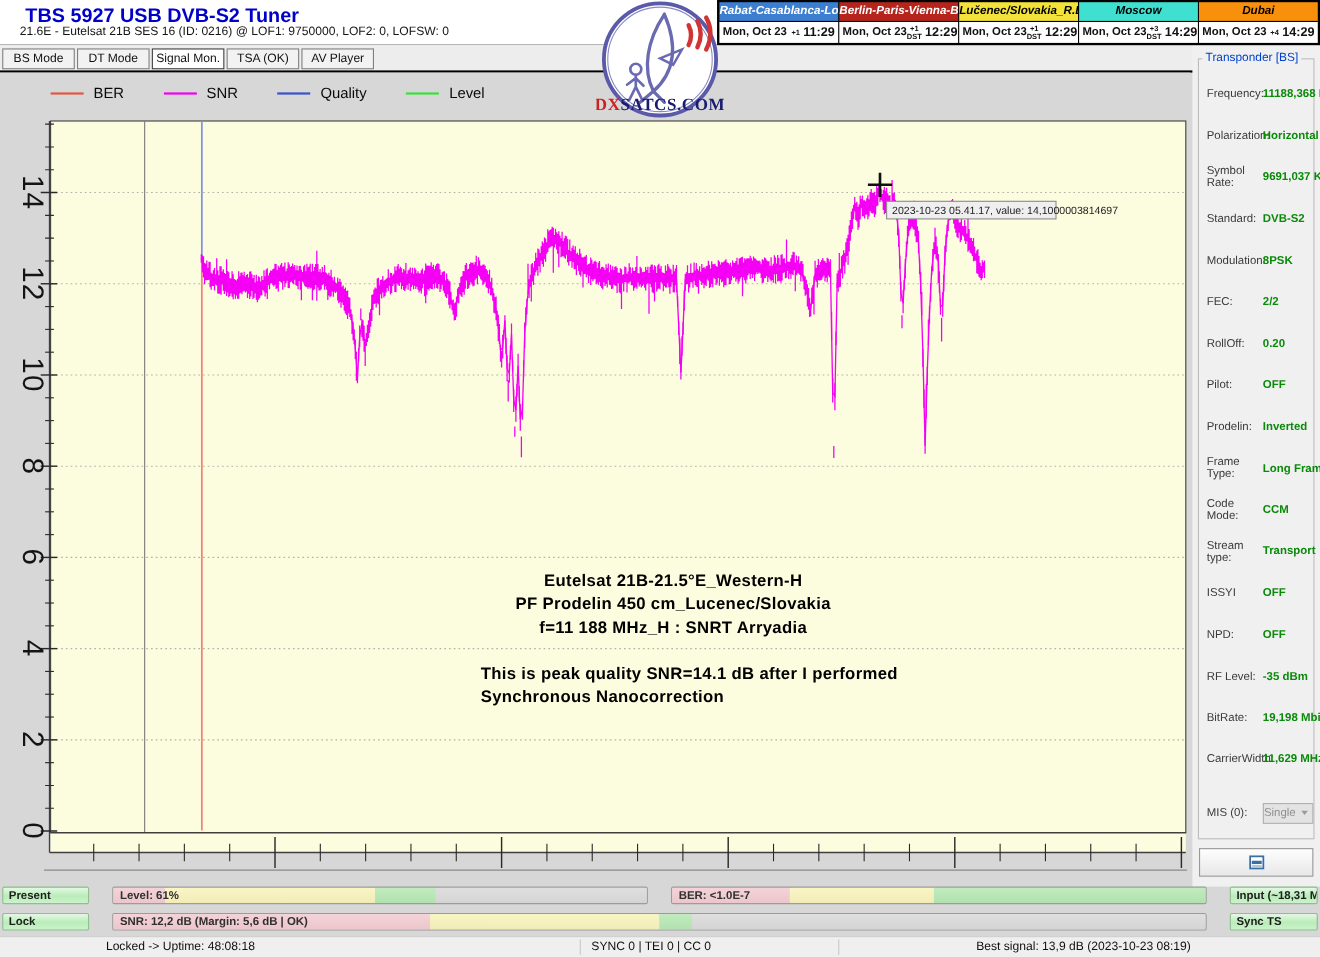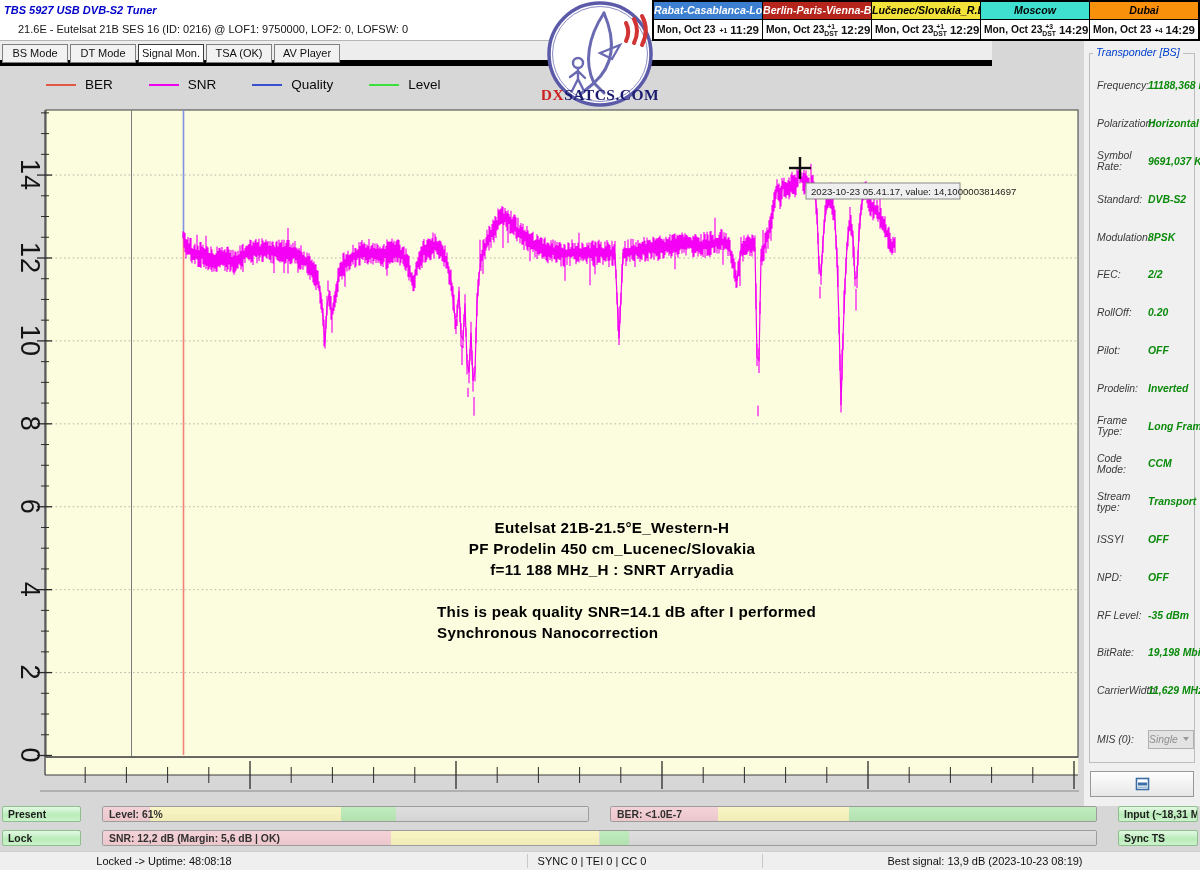--- a/index.html
+++ b/index.html
@@ -2,57 +2,57 @@
 <html><head>
 <meta charset="utf-8">
 <style>
   html,body{margin:0;padding:0;background:#d7d7d7;}
   #app{position:relative;width:1200px;height:870px;background:#d7d7d7;
        font-family:"Liberation Sans",sans-serif;overflow:hidden;}
 
   
   .header{position:absolute;left:0;top:0;width:1200px;height:41px;background:#ffffff;
           border-bottom:1px solid #b5b5b5;box-sizing:border-box;}
-  .title{position:absolute;left:4px;top:4px;font-size:11px;font-weight:bold;color:#0000c8;font-style:italic;}
+  .title{position:absolute;left:23px;top:4px;font-size:18px;font-weight:bold;color:#0000c8;}
   .subtitle{position:absolute;left:18px;top:23px;font-size:11px;color:#151515;}
 
   
   .clocks{position:absolute;right:0;top:0;width:548px;height:41px;display:flex;
           border:2px solid #000;box-sizing:border-box;background:#000;z-index:5;}
   .clock{flex:1;display:flex;flex-direction:column;border-right:1.5px solid #000;min-width:0;}
   .clock:last-child{border-right:none;}
   .clock-h{height:17px;line-height:17px;font-size:10.6px;font-weight:bold;font-style:italic;
            text-align:center;border-bottom:1.5px solid #000;white-space:nowrap;overflow:hidden;}
   .clock-b{flex:1;background:#fff;display:flex;align-items:center;padding:0 3px;min-width:0;}
   .c-date{font-weight:bold;font-size:10.3px;white-space:nowrap;color:#111;}
   .c-off{margin-left:auto;display:flex;flex-direction:column;align-items:center;
          font-size:6.8px;font-weight:bold;line-height:7px;color:#111;padding-top:1px;}
   .c-time{font-weight:bold;font-size:11.5px;margin-left:3px;color:#111;}
 
   
   .logo{position:absolute;left:542px;top:1px;width:116px;height:108px;z-index:9;}
 
   
-  .tabbar{position:absolute;left:0;top:41px;width:992px;height:25px;background:#ededed;
-          border-bottom:6px solid #000000;box-sizing:border-box;}
+  .tabbar{position:absolute;left:0;top:41px;width:1200px;height:25px;background:#ededed;
+          border-bottom:2px solid #000000;box-sizing:border-box;}
   .tab{display:inline-block;vertical-align:top;margin:3px 0 0 2px;width:66px;height:19px;line-height:17px;
        text-align:center;font-size:11px;color:#111;background:#f2f2f2;border:1px solid #7f7f7f;box-sizing:border-box;}
   .tab.active{background:#fff;border:1px solid #3c3c3c;box-shadow:inset 0 0 0 1px #fff;}
 
   
   .chartzone{position:absolute;left:0;top:66px;width:1082px;height:740px;background:#d7d7d7;}
   .legendrow{position:absolute;left:46px;top:11px;display:flex;align-items:center;}
   .leg-line{width:30px;height:0;border-top:2px solid #000;margin-right:9px;}
   .leg-label{font-size:13.5px;color:#0a0a0a;margin-right:36px;}
   #chart{position:absolute;left:0;top:34px;}
 
   
   .sidebar{position:absolute;left:1084px;top:41px;width:116px;height:765px;background:#f0f0f0;}
   .groupbox{position:absolute;left:5px;top:12px;width:106px;height:710px;
-            border:1px solid #bdbdbd;box-sizing:border-box;font-style:italic;}
+            border:1px solid #bdbdbd;box-sizing:border-box;}
   .gb-title{position:absolute;top:-8px;left:3px;background:#f0f0f0;padding:0 3px;
             font-size:10.8px;color:#0040cc;white-space:nowrap;}
   .rows{position:absolute;top:13px;left:0;right:0;}
   .srow{height:37.8px;display:flex;align-items:center;padding-left:7px;}
   .srow .lab{font-size:10.4px;color:#3a3a3a;width:51px;flex-shrink:0;}
   .srow .val{font-size:10.4px;font-weight:bold;color:#0a8a0a;white-space:nowrap;}
   .mis-row{margin-top:11px;}
   .mis-select{width:60px;height:19px;border:1px solid #b0b0b0;background:#e3e3e3;
               color:#8f8f8f;font-size:10.4px;display:flex;align-items:center;
               padding-left:0;box-sizing:border-box;}

